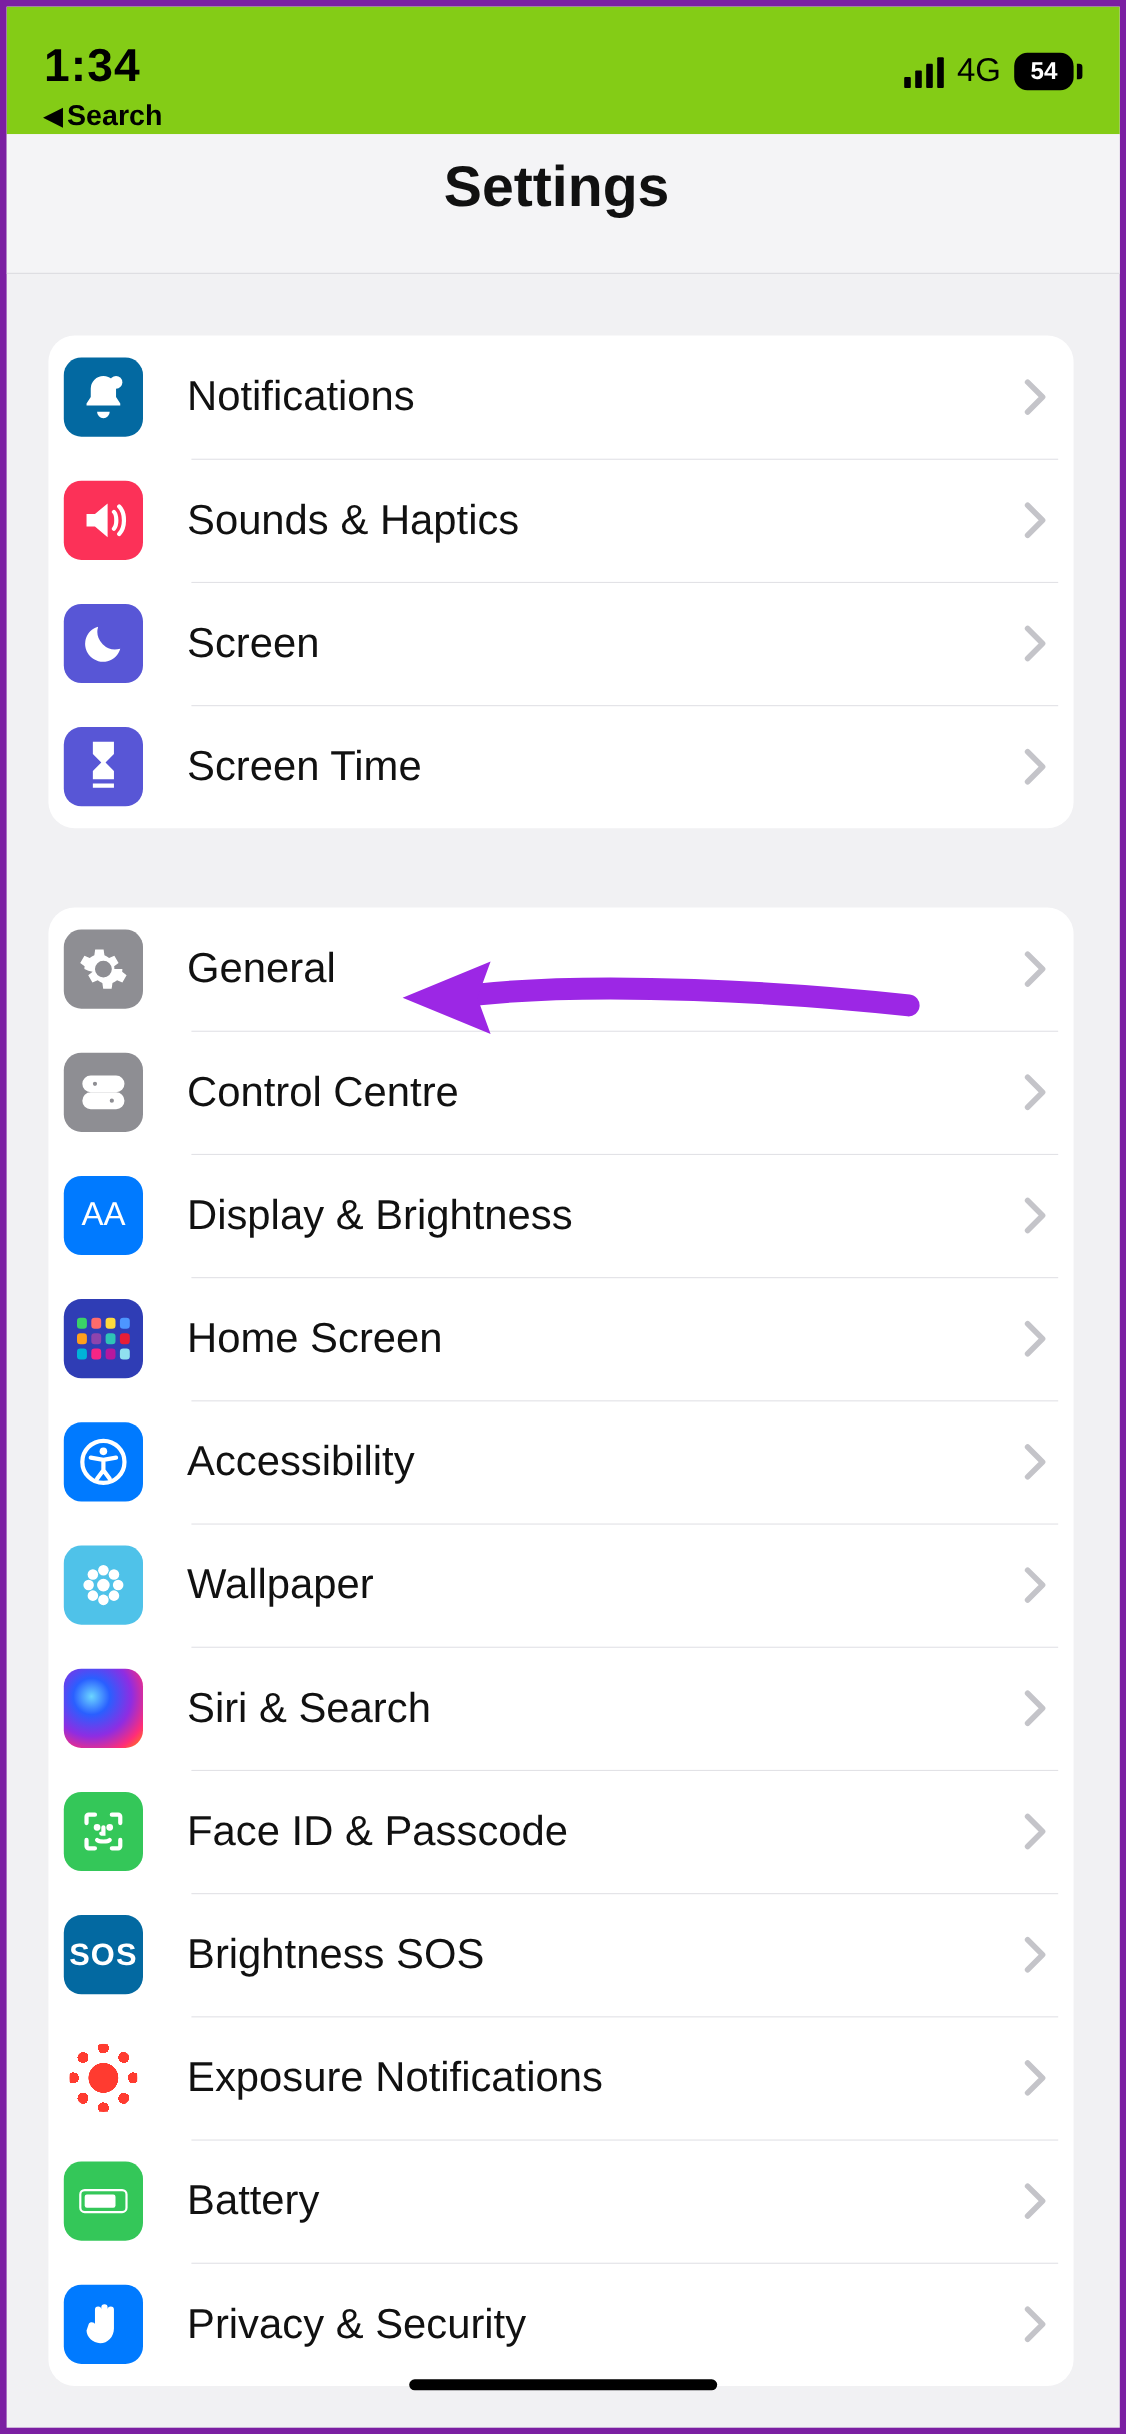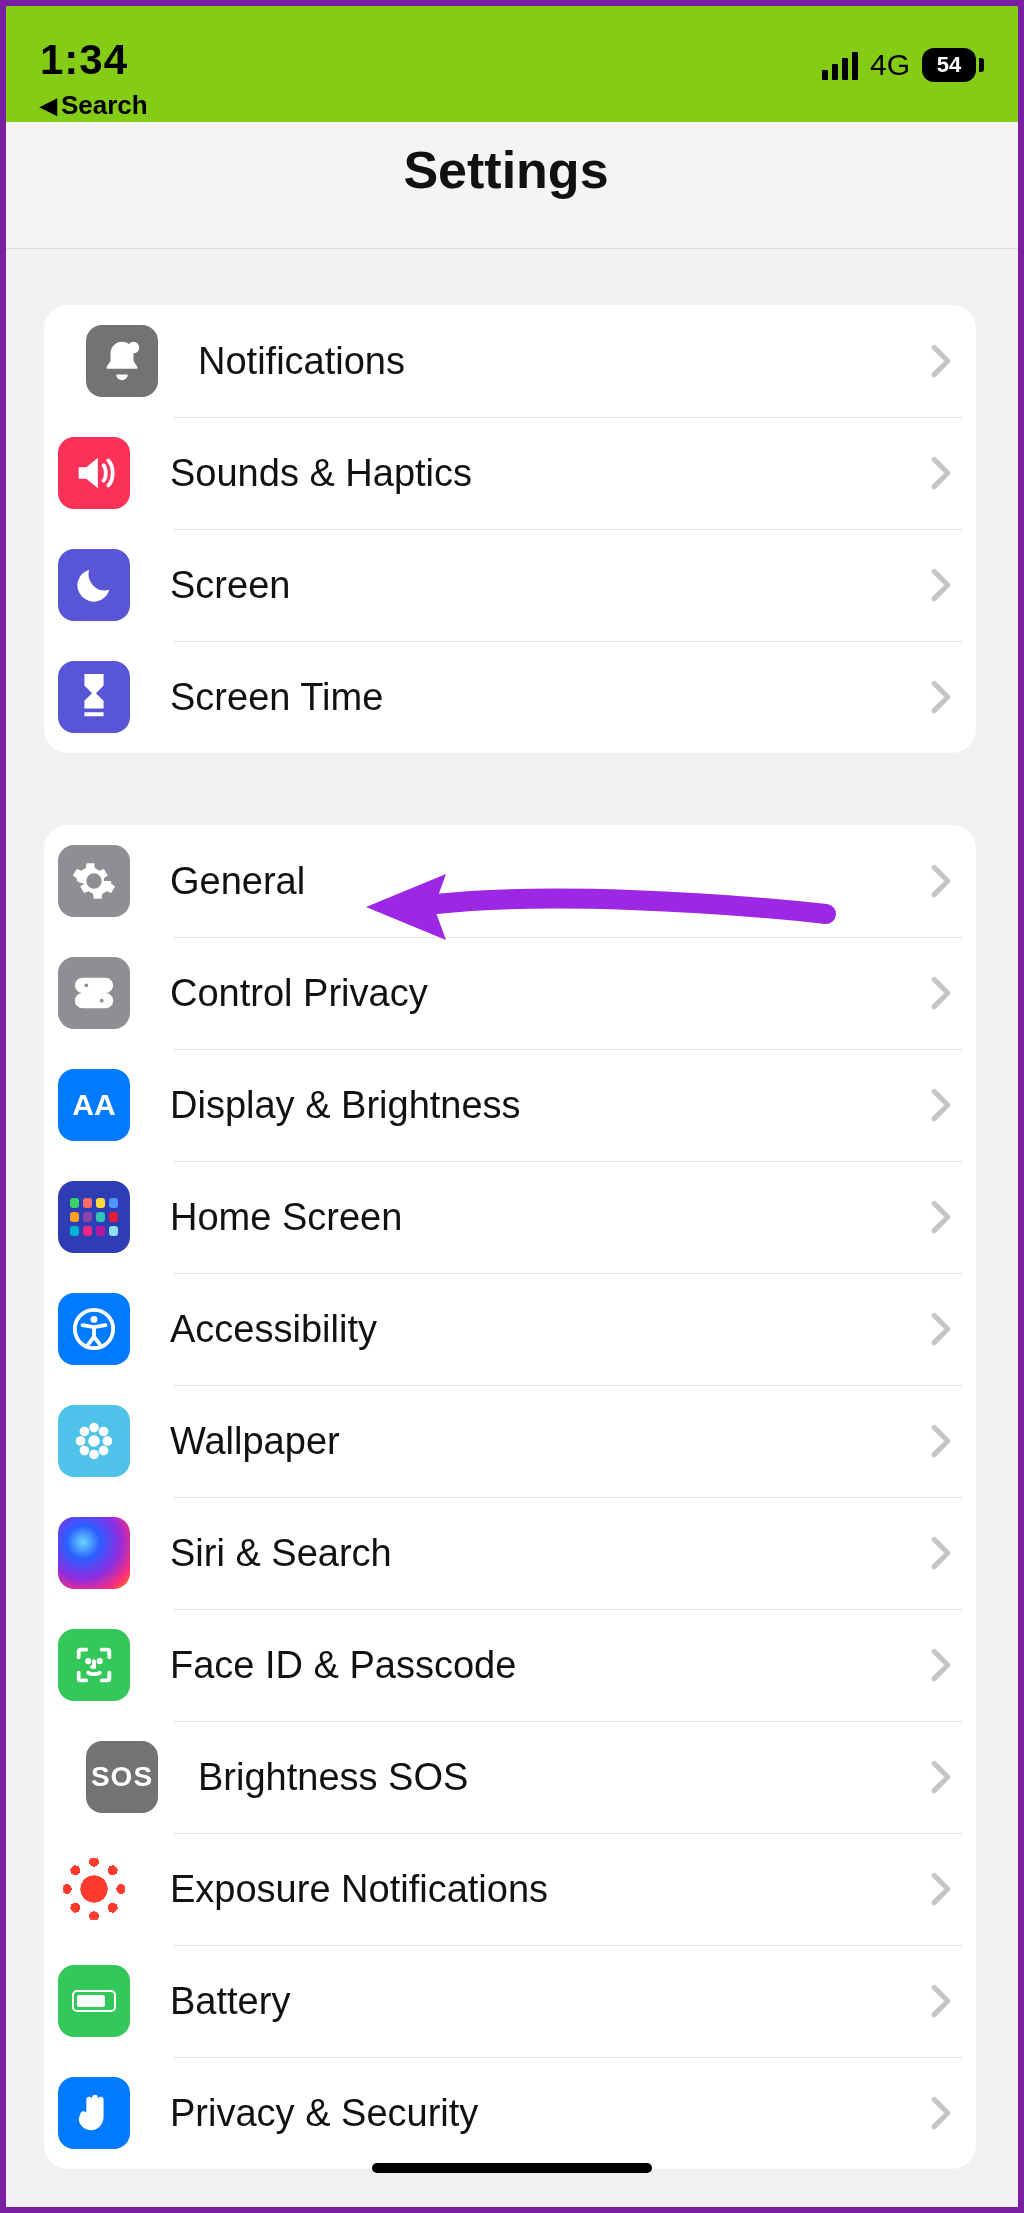--- a/index.html
+++ b/index.html
@@ -78,21 +78,21 @@
     flex-shrink:0;
     margin-right: 40px;
     color:#fff;
   }
   .icon-wrap svg { width:46px; height:46px; }
   .row-label { font-size: 38px; color:#111; flex:1; font-weight:500; }
   .chevron { color:#c4c4c9; flex-shrink:0; }
   .chevron svg { width:22px; height:34px; display:block; }
 
   
-  .bg-red   { background:#737373;margin-left:28px; }
+  .bg-red   { background:#0369a1; }
   .bg-pink  { background:#FC3158; }
   .bg-indigo{ background:#5856D6; }
   .bg-grey  { background:#8E8E93; }
   .bg-blue  { background:#007AFF; }
   .bg-home  { background:#2F3DB5; }
   .bg-cyan  { background:#4FC2E9; }
   .bg-siri  { background:radial-gradient(circle at 35% 35%, #6bd6ff 0%, #2a5fff 25%, #8e2de2 55%, #ff2d78 80%, #ff8a00 100%);}
   .bg-green { background:#34C759; }
   .bg-white { background:#ffffff; }
   .bg-blue2 { background:#007AFF; }
@@ -137,21 +137,21 @@
   .home-indicator {
     position:absolute;
     bottom: 34px;
     left:50%;
     transform:translateX(-50%);
     width: 280px; height:10px;
     background:#000;
     border-radius:6px;
   }
   .sos-txt{font-size:28px;font-weight:800;letter-spacing:1px;}
-  .aa-txt{font-size:30px;font-weight:700;}
+  .aa-txt{font-size:30px;font-weight:400;}
   
   .battery-icon-inner{
     width:44px;height:22px;border:2px solid #fff;border-radius:5px;position:relative;
   }
   .battery-icon-inner::after{content:"";position:absolute;left:3px;top:3px;bottom:3px;width:70%;background:#fff;border-radius:2px;}
 </style>
 </head>
 <body>
 
 <div class="frame">
@@ -264,21 +264,21 @@
 
       <div class="row">
         <span class="icon-wrap bg-grey">
           <svg viewBox="0 0 24 24" fill="none" stroke="currentColor" stroke-width="2">
               <rect x="3" y="5" width="18" height="6" rx="3" fill="currentColor"></rect>
               <circle cx="8" cy="8" r="2" fill="#8e8e93"></circle>
               <rect x="3" y="13" width="18" height="6" rx="3" fill="currentColor"></rect>
               <circle cx="16" cy="16" r="2" fill="#8e8e93"></circle>
             </svg>
         </span>
-        <span class="row-label">Control Privacy</span>
+        <span class="row-label">Control Centre</span>
         <span class="chevron">
             <svg viewBox="0 0 12 20" fill="none">
               <path d="M2 2l8 8-8 8" stroke="currentColor" stroke-width="3" stroke-linecap="round" stroke-linejoin="round"></path>
             </svg>
           </span>
       </div>
 
       <div class="row">
         <span class="icon-wrap bg-blue aa-txt">AA</span>
         <span class="row-label">Display &amp; Brightness</span>

